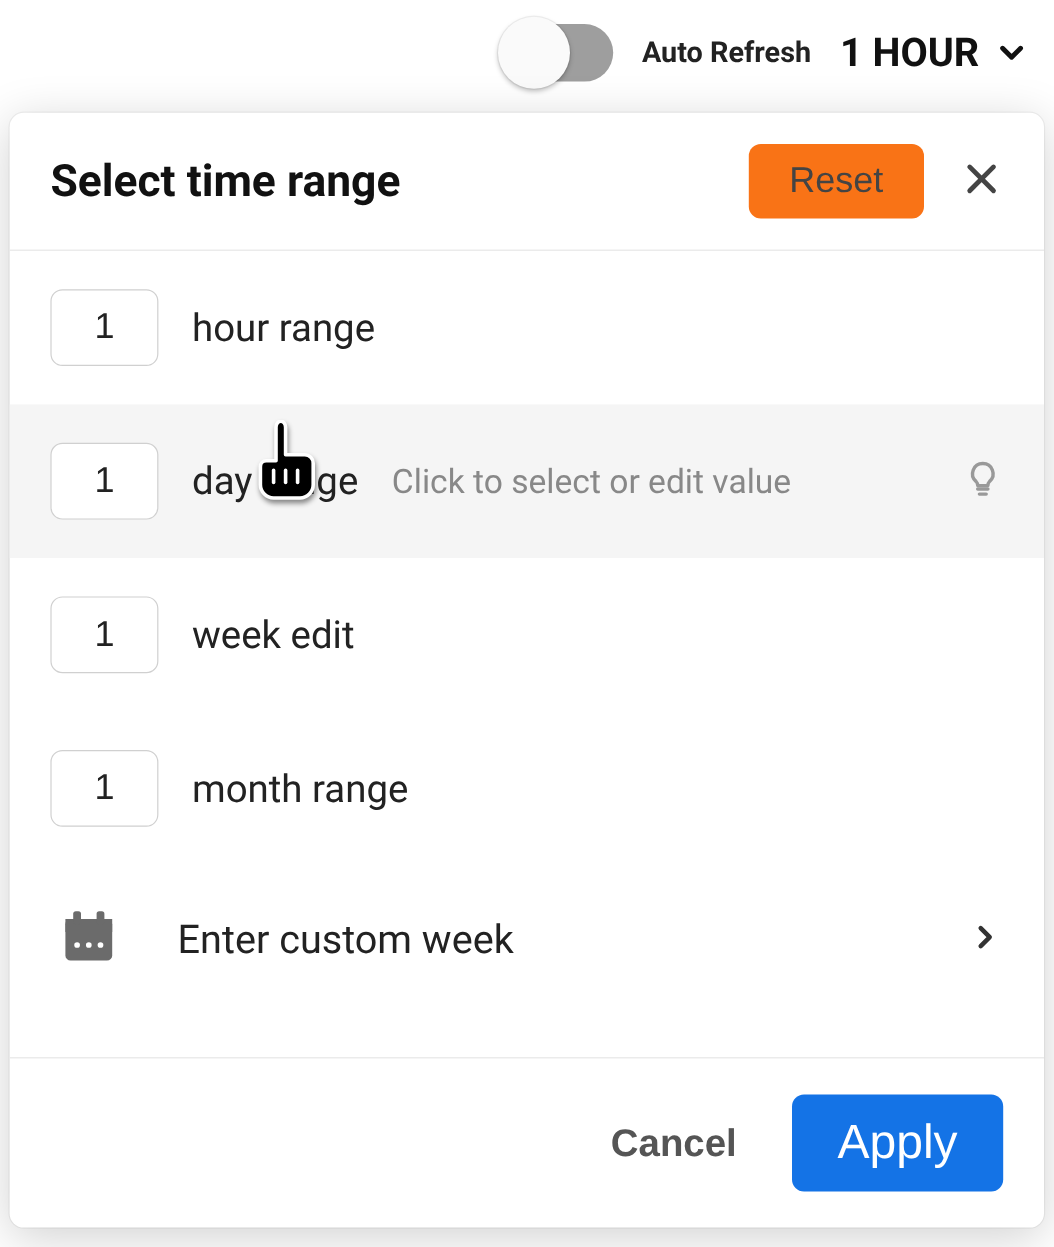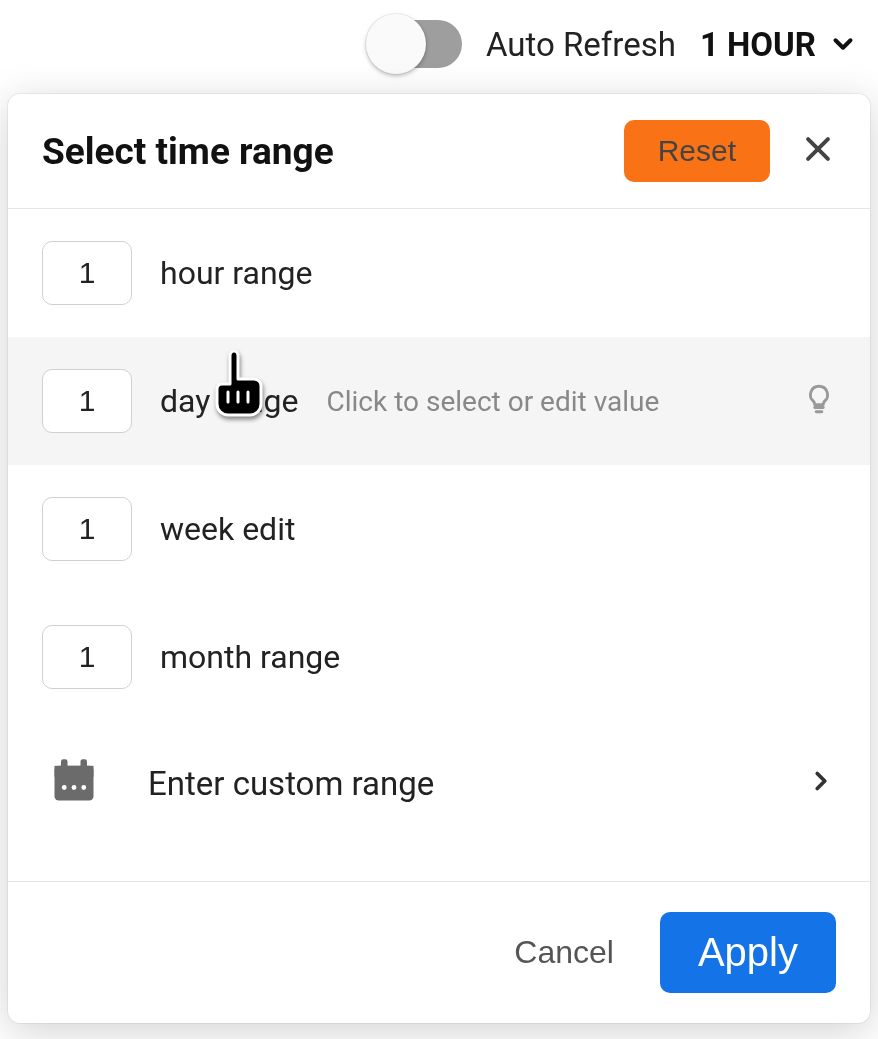--- a/index.html
+++ b/index.html
@@ -36,22 +36,23 @@
     position: absolute;
     left: -4px;
     top: -6px;
     width: 60px;
     height: 60px;
     border-radius: 50%;
     background: #fafafa;
     box-shadow: 0 2px 4px rgba(0,0,0,0.25), 0 0 0 1px rgba(0,0,0,0.05);
   }
   .auto-refresh-label {
-    font-size: 33px;
-    color: #222;
+    font-size: 24px;
+    color: #222;
+    font-weight: bold;
   }
   .timerange-btn {
     display: flex;
     align-items: center;
     gap: 12px;
     font-size: 33px;
     font-weight: 700;
     color: #111;
     cursor: pointer;
   }
@@ -164,20 +165,21 @@
     gap: 28px;
     padding: 30px 34px;
   }
   .cancel-btn {
     background: transparent;
     border: none;
     font-size: 32px;
     color: #555;
     padding: 16px 18px;
     cursor: pointer;
+    font-weight: bold;
   }
   .apply-btn {
     background: #1473e6;
     border: none;
     border-radius: 10px;
     font-size: 40px;
     font-weight: 500;
     color: #fff;
     padding: 18px 38px;
     cursor: pointer;
@@ -261,21 +263,21 @@
         <svg width="52" height="52" viewBox="0 0 24 24" fill="currentColor">
           <rect x="3" y="5" width="18" height="16" rx="2"></rect>
           <rect x="3" y="5" width="18" height="5" fill="currentColor"></rect>
           <rect x="6" y="2" width="3" height="5" rx="1"></rect>
           <rect x="15" y="2" width="3" height="5" rx="1"></rect>
           <circle cx="7.5" cy="15" r="1.1" fill="#fff"></circle>
           <circle cx="12" cy="15" r="1.1" fill="#fff"></circle>
           <circle cx="16.5" cy="15" r="1.1" fill="#fff"></circle>
         </svg>
       </span>
-      <span class="custom-label">Enter custom range</span>
+      <span class="custom-label">Enter custom week</span>
       <span class="chevron-right">
         <svg width="30" height="30" viewBox="0 0 24 24" fill="none" stroke="currentColor" stroke-width="3" stroke-linecap="round" stroke-linejoin="round">
             <polyline points="9 6 15 12 9 18"></polyline>
           </svg>
       </span>
     </div>
 
   </div>
 
   <div class="dialog-footer">

